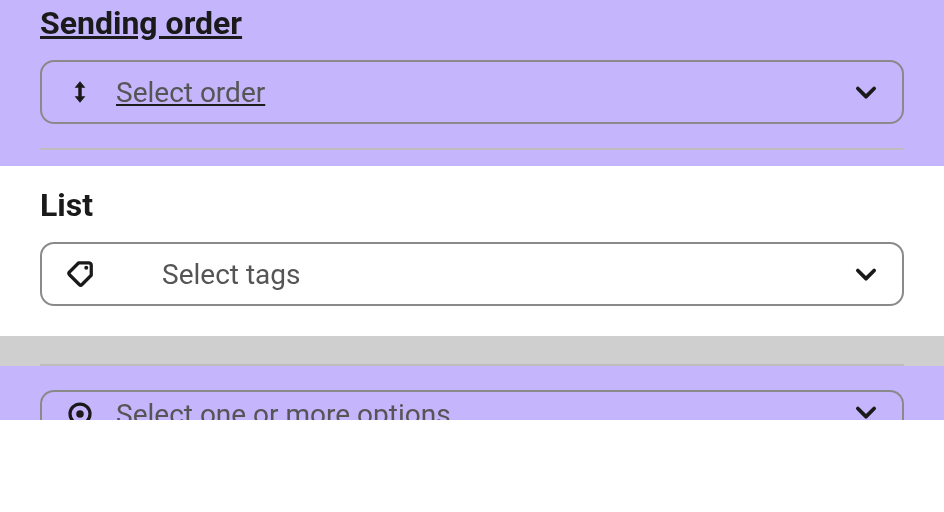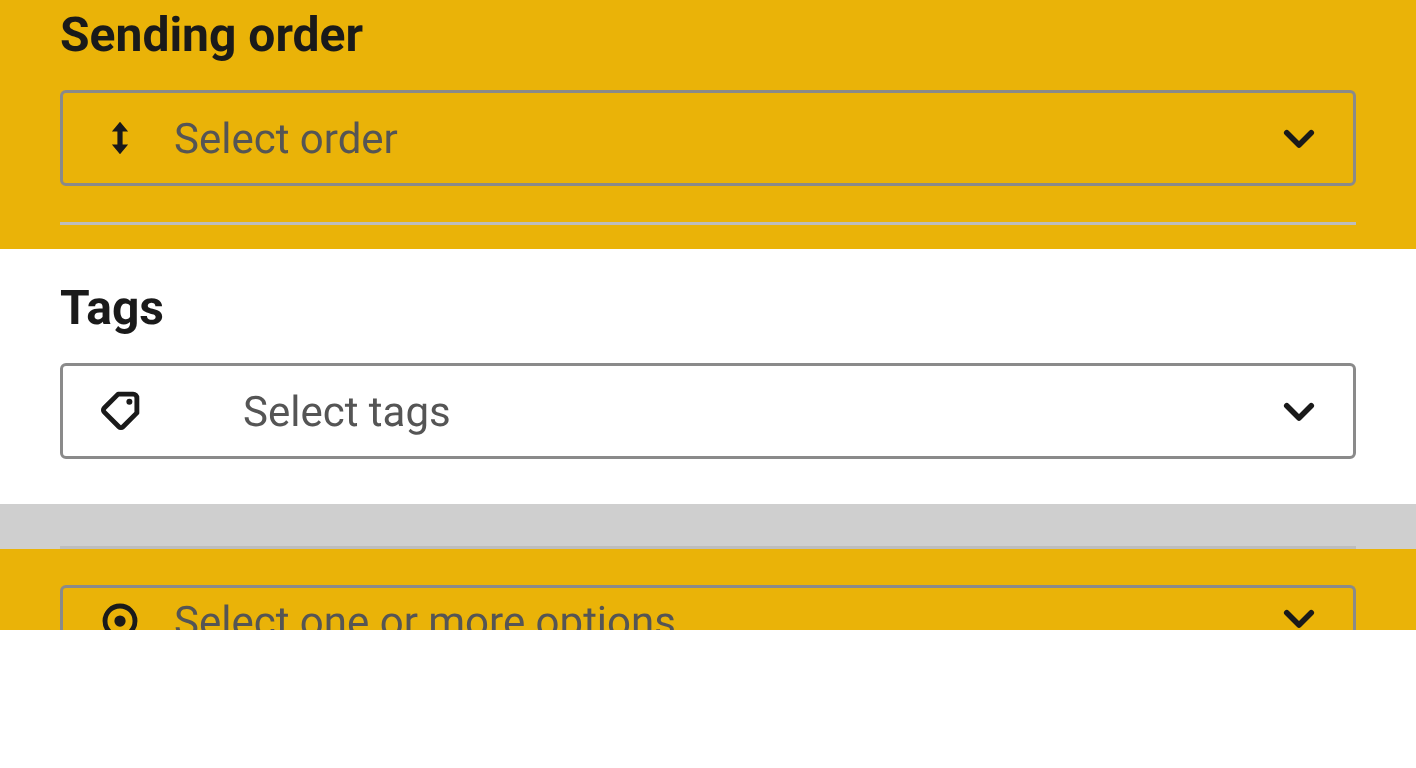--- a/index.html
+++ b/index.html
@@ -4,33 +4,33 @@
   <style>
     * { box-sizing: border-box; margin: 0; padding: 0; }
     html, body { width: 944px; height: 512px; overflow: hidden; }
     body {
       font-family: -apple-system, BlinkMacSystemFont, "Segoe UI", Roboto, Helvetica, Arial, sans-serif;
       color: #1c1c1c;
     }
     .section {
       padding: 0 40px;
     }
-    .section-gray { background: #eab308; }
+    .section-gray { background: #c4b5fd; text-decoration: underline; }
     .section-white { background: #ffffff; }
     .section-label {
       font-weight: 700;
       color: #1a1a1a;
       margin-bottom: 18px;
     }
     .select-control {
       display: flex;
       align-items: center;
       width: 100%;
       border: 2px solid #8a8a8a;
-      border-radius: 4px;
+      border-radius: 14px;
       height: 64px;
       padding: 0 22px;
       cursor: pointer;
       background: transparent;
     }
     .section-white .select-control { border-color: #8a8a8a; gap: 46px; }
     .select-icon {
       width: 32px;
       height: 32px;
       display: flex;
@@ -91,21 +91,21 @@
         <polyline points="5 9 12 16 19 9"></polyline>
       </svg>
     </span>
   </div>
 </div>
 <div class="section-gray" style="padding-bottom:16px;">
   <div class="divider"></div>
 </div>
 
 <div class="section section-white" id="section-tags">
-  <div class="section-label">Tags</div>
+  <div class="section-label">List</div>
   <div class="select-control">
     <span class="select-icon">
       <svg viewBox="0 0 24 24" width="30" height="30" fill="none" stroke="currentColor" stroke-width="2.6" stroke-linejoin="round" stroke-linecap="round">
         <path d="M11 3 L3.6 10.4 C3 11 3 12 3.6 12.6 L11.4 20.4 C12 21 13 21 13.6 20.4 L21 13 L21 5 C21 3.9 20.1 3 19 3 Z"></path>
         <circle cx="17" cy="7" r="1.6" fill="currentColor" stroke="none"></circle>
       </svg>
     </span>
     <span class="select-placeholder">Select tags</span>
     <span class="chevron">
       <svg viewBox="0 0 24 24" width="28" height="28" fill="none" stroke="currentColor" stroke-width="3.2" stroke-linecap="round" stroke-linejoin="round">

